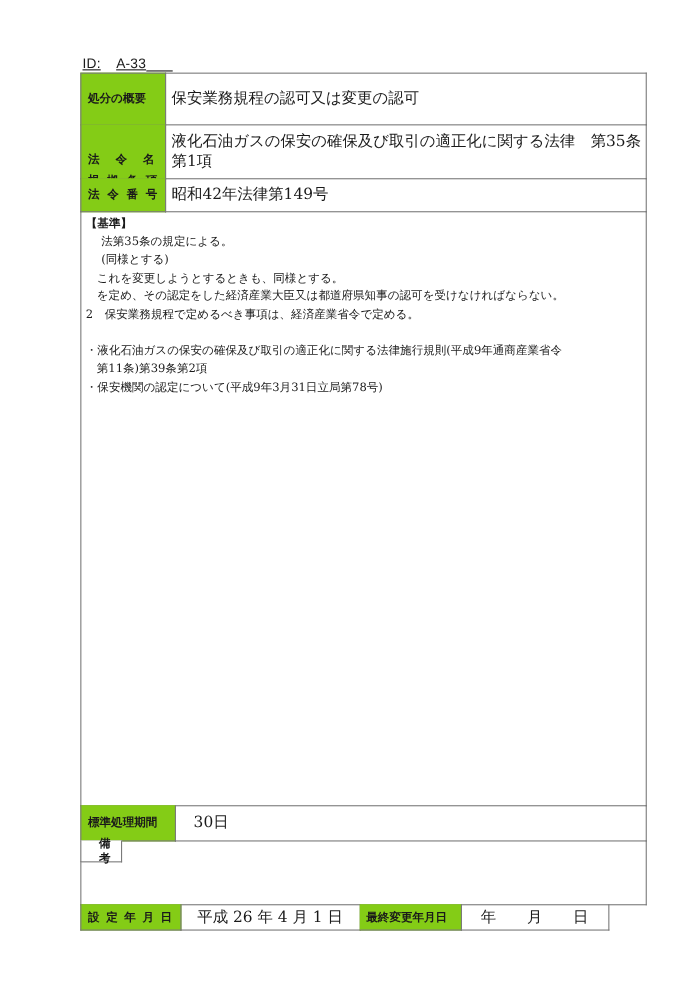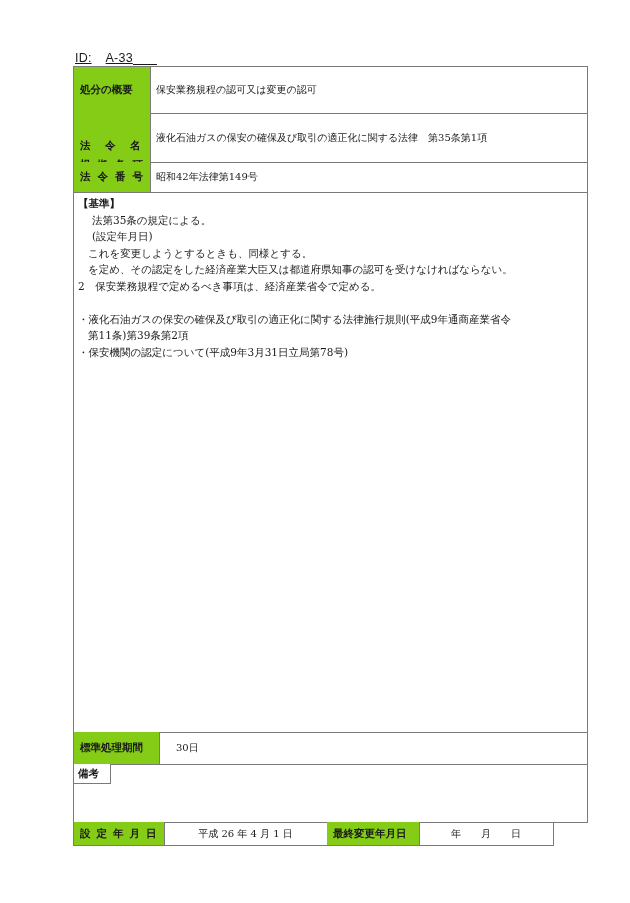--- a/index.html
+++ b/index.html
@@ -5,21 +5,21 @@
   html, body { margin: 0; padding: 0; background: #ffffff; }
   body { width: 630px; height: 903px; position: relative; overflow: hidden;
          font-family: "DejaVu Serif", "Liberation Serif", serif; color: #1a1a1a; }
   .id-line { position: absolute; left: 75px; top: 50px; font-family: "Liberation Sans", sans-serif;
              font-size: 12.5px; text-decoration: underline; letter-spacing: 0.2px; }
   .id-line .gap { display: inline-block; width: 14px; }
   .id-line .tail { display: inline-block; width: 24px; border-bottom: 1px solid #1a1a1a; height: 14px; vertical-align: bottom; }
   .box { position: absolute; box-sizing: border-box; border: 1px solid #7a7a7a; }
   .label { background: #84cc16; font-family: "DejaVu Sans", "Liberation Sans", sans-serif;
            font-weight: bold; font-size: 10.5px; color: #1a1a1a; }
-  .val { font-size: 10px; }
+  .val { font-size: 14px; }
   .cell { position: absolute; box-sizing: border-box; display: flex; align-items: center; }
   .spaced { letter-spacing: 7px; }
   .two-line { flex-direction: column; align-items: flex-start; justify-content: center; line-height: 19px; }
   .criteria { position: absolute; left: 73px; top: 192px; width: 515px; height: 541px;
               box-sizing: border-box; border-left: 1px solid #7a7a7a; border-right: 1px solid #7a7a7a;
               border-bottom: 1px solid #7a7a7a; padding: 3px 4px; font-size: 10.5px; line-height: 16.5px; }
   .criteria .head { font-family: "DejaVu Sans", sans-serif; font-weight: bold; font-size: 10.5px; }
   .criteria p { margin: 0; white-space: nowrap; }
   .ind1 { padding-left: 14px; }
   .ind2 { padding-left: 10px; }
@@ -50,39 +50,39 @@
 <div class="box label cell" style="left:73px;top:162px;width:78px;height:31px;padding-left:6px;border-top:none;">
   <span class="spaced">法令番号</span>
 </div>
 <div class="box val cell" style="left:150px;top:162px;width:438px;height:31px;padding-left:6px;border-left:none;border-top:none;">
   <span>昭和42年法律第149号</span>
 </div>
 
 <div class="criteria">
   <p class="head">【基準】</p>
   <p class="ind1">法第35条の規定による。</p>
-  <p class="ind1">(設定年月日)</p>
+  <p class="ind1">(同様とする)</p>
   <p class="ind2">これを変更しようとするときも、同様とする。</p>
   <p class="ind2">を定め、その認定をした経済産業大臣又は都道府県知事の認可を受けなければならない。</p>
   <p>2　保安業務規程で定めるべき事項は、経済産業省令で定める。</p>
   <p class="blank"></p>
   <p>・液化石油ガスの保安の確保及び取引の適正化に関する法律施行規則(平成9年通商産業省令</p>
   <p class="ind2">第11条)第39条第2項</p>
   <p>・保安機関の認定について(平成9年3月31日立局第78号)</p>
 </div>
 
 <div class="box label cell" style="left:73px;top:732px;width:87px;height:33px;padding-left:6px;border-top:none;">
   <span>標準処理期間</span>
 </div>
 <div class="box val cell" style="left:159px;top:732px;width:429px;height:33px;padding-left:17px;border-top:none;border-left:none;">
   <span>30日</span>
 </div>
 
 <div class="box" style="left:73px;top:764px;width:515px;height:59px;border-top:none;"></div>
-<div class="box label cell" style="left:73px;top:764px;width:38px;height:20px;padding-left:4px;border-top:none;background:#ffffff;">
+<div class="box label cell" style="left:73px;top:764px;width:38px;height:20px;padding-left:16px;border-top:none;background:#ffffff;">
   <span>備考</span>
 </div>
 
 <div class="box label cell" style="left:73px;top:822px;width:92px;height:24px;padding-left:6px;border-top:none;">
   <span class="spaced" style="letter-spacing:6px;">設定年月日</span>
 </div>
 <div class="box val cell" style="left:164px;top:822px;width:164px;height:24px;justify-content:center;border-top:none;border-left:none;">
   <span>平成 26 年 4 月 1 日</span>
 </div>
 <div class="box label cell" style="left:327px;top:822px;width:93px;height:24px;padding-left:6px;border-top:none;border-left:none;">

